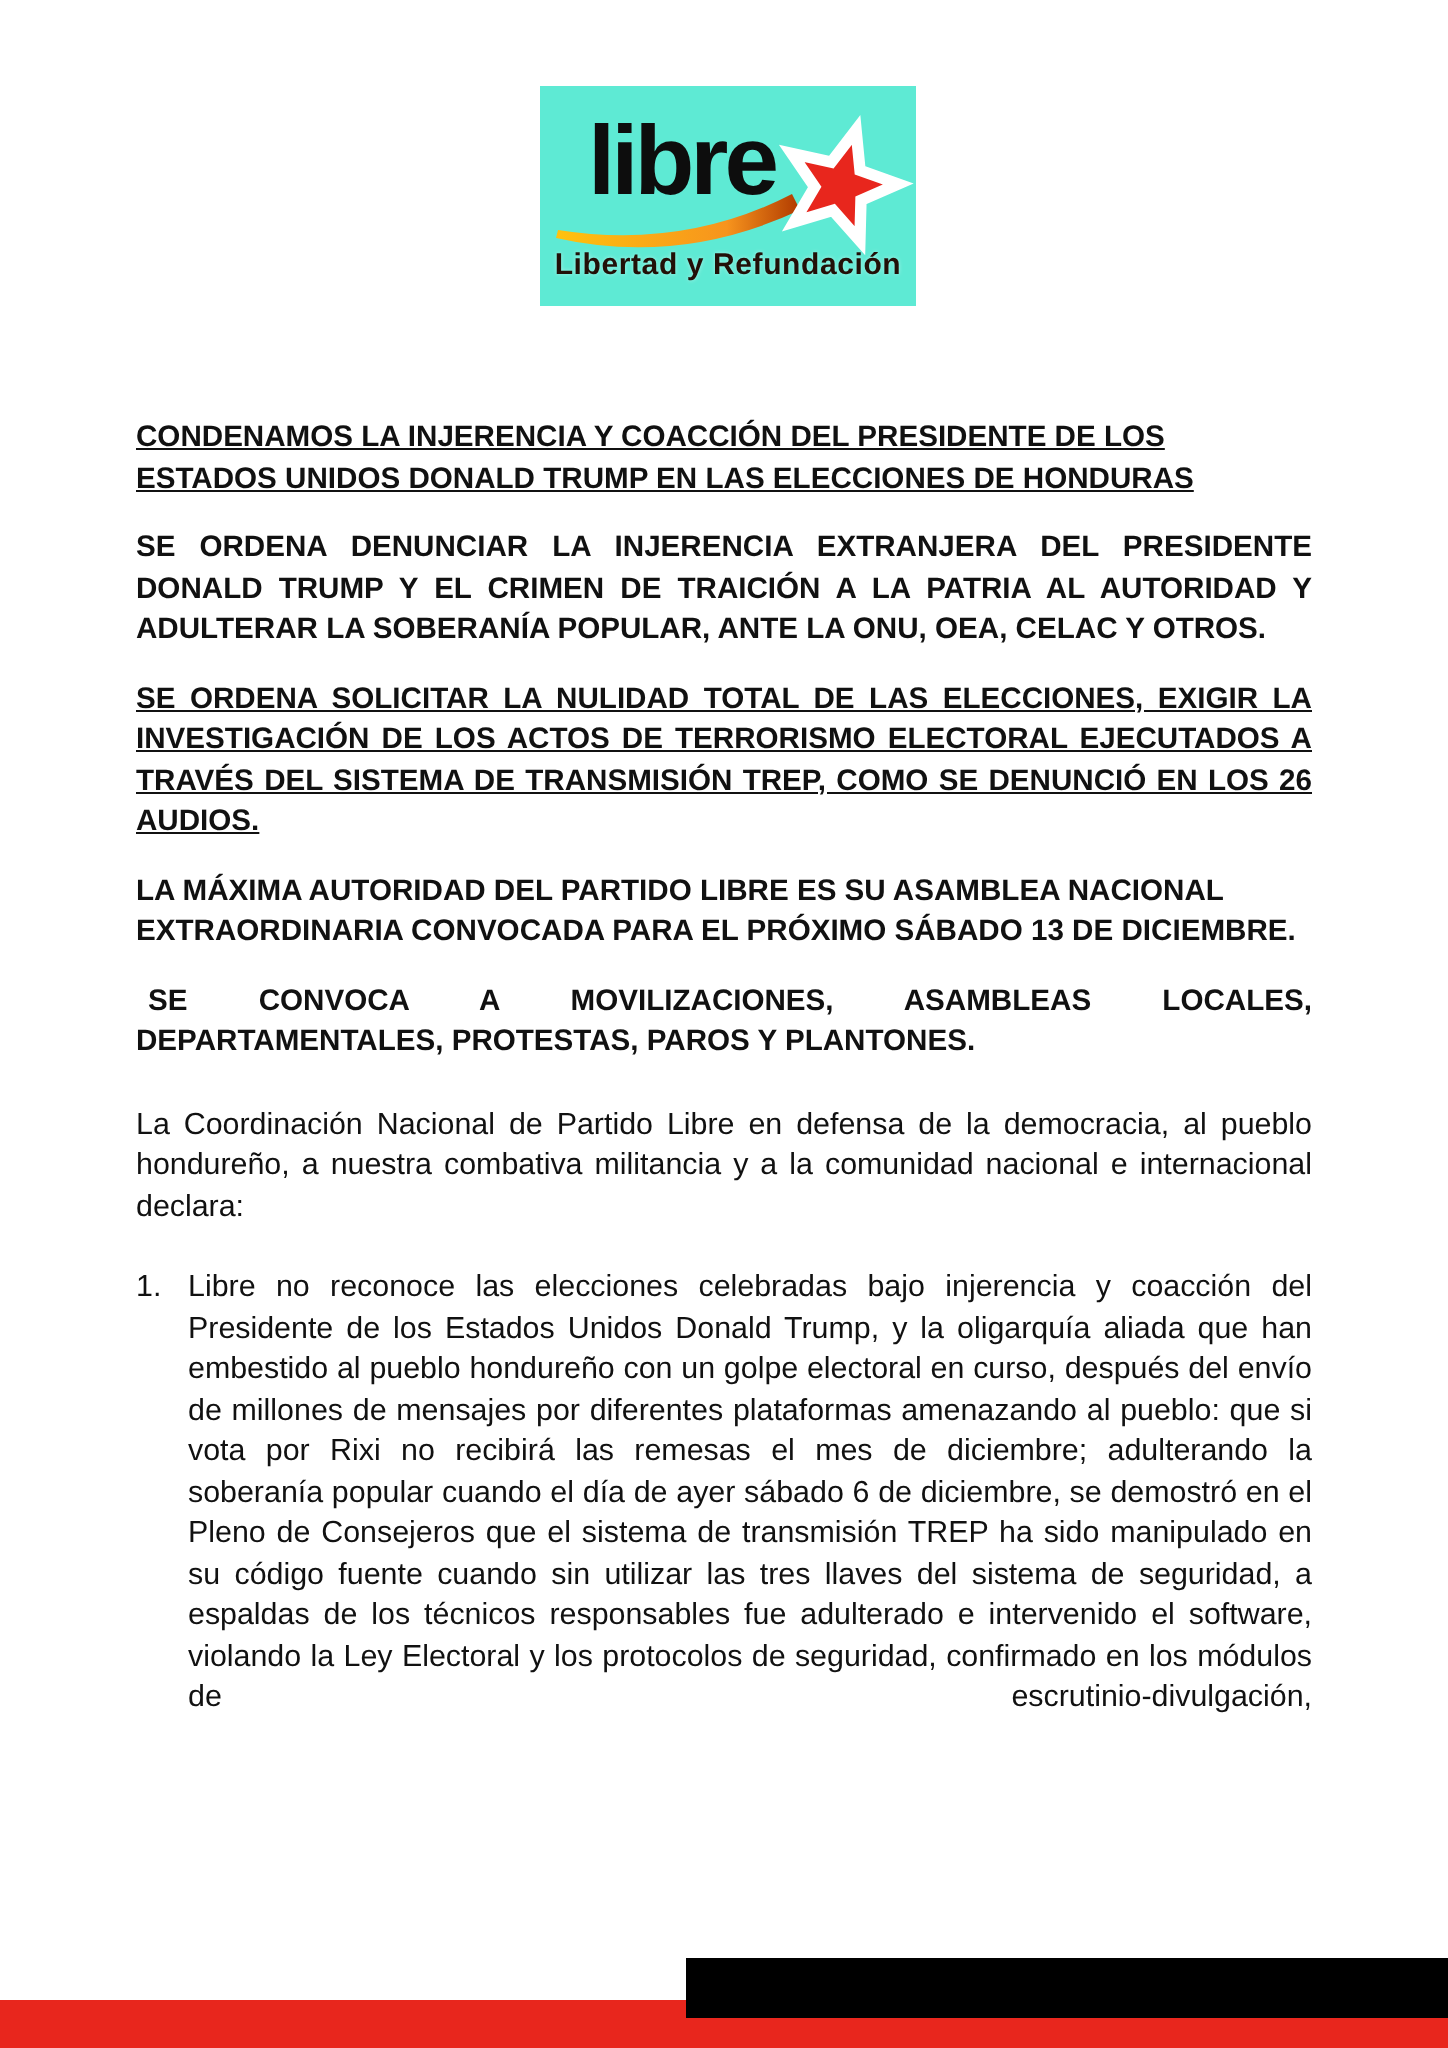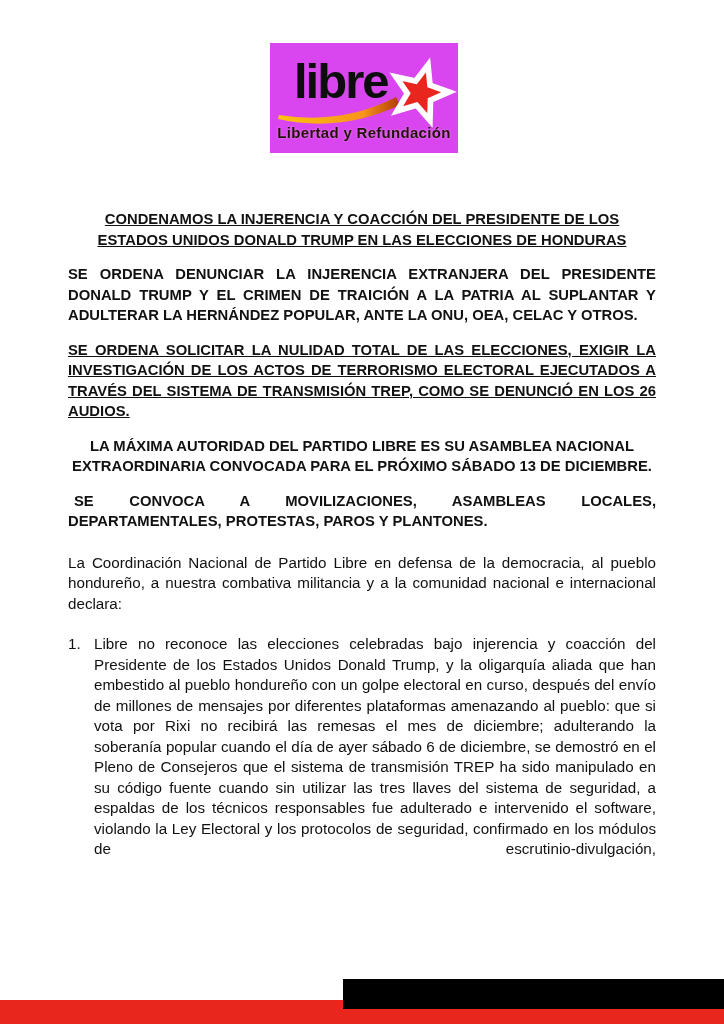--- a/index.html
+++ b/index.html
@@ -5,21 +5,21 @@
   html,body{margin:0;padding:0;}
   body{
     width:724px;height:1024px;position:relative;overflow:hidden;
     background:#ffffff;color:#111;
     font-family:"Liberation Sans", sans-serif;
   }
   .page{position:absolute;inset:0;}
   
   .logo{
     position:absolute;left:270px;top:43px;width:188px;height:110px;
-    background:#d946ef;overflow:hidden;
+    background:#5eead4;overflow:hidden;
   }
   .logo-brand{
     position:absolute;left:24px;top:14px;
     font-size:49px;font-weight:bold;letter-spacing:-2px;color:#0d0d0d;
     line-height:1;
   }
   .logo-star{position:absolute;left:112px;top:12px;width:76px;height:76px;}
   .logo-swoosh{position:absolute;left:0;top:0;width:188px;height:110px;}
   .logo-tagline{
     position:absolute;left:0;right:0;bottom:12px;text-align:center;
@@ -30,21 +30,21 @@
   .content{
     position:absolute;left:68px;top:195px;width:588px;
     font-size:15.2px;line-height:20.5px;
   }
   .title{
     text-align:center;font-weight:bold;font-size:15.6px;margin:0;
   }
   .hd{
     font-weight:bold;font-size:14.8px;line-height:20.5px;margin:14px 0 0 0;
   }
-  .hd.center{text-align:center;}
+  .hd.center{text-align:left;}
   .hd.justify{text-align:justify;}
   .hd.u{text-decoration:underline;}
   .hd.indent{text-indent:6px;}
   .para{
     text-align:justify;margin:21px 0 0 0;
   }
   .list-item{
     display:flex;margin:20px 0 0 0;
   }
   .list-num{
@@ -82,21 +82,21 @@
       <g transform="rotate(16 50 50)">
         <polygon points="50,4 61.8,33.8 93.7,35.8 69,56.2 77,87.2 50,70 23,87.2 31,56.2 6.3,35.8 38.2,33.8" fill="#e8261d" stroke="#ffffff" stroke-width="9" stroke-linejoin="miter"></polygon>
       </g>
     </svg>
     <div class="logo-tagline">Libertad y Refundación</div>
   </div>
 
   <div class="content">
 
     <p class="hd center u">CONDENAMOS LA INJERENCIA Y COACCIÓN DEL PRESIDENTE DE LOS ESTADOS UNIDOS DONALD TRUMP EN LAS ELECCIONES DE HONDURAS</p>
-    <p class="hd justify">SE ORDENA DENUNCIAR LA INJERENCIA EXTRANJERA DEL PRESIDENTE DONALD TRUMP Y EL CRIMEN DE TRAICIÓN A LA PATRIA AL SUPLANTAR Y ADULTERAR LA HERNÁNDEZ POPULAR, ANTE LA ONU, OEA, CELAC Y OTROS.</p>
+    <p class="hd justify">SE ORDENA DENUNCIAR LA INJERENCIA EXTRANJERA DEL PRESIDENTE DONALD TRUMP Y EL CRIMEN DE TRAICIÓN A LA PATRIA AL AUTORIDAD Y ADULTERAR LA SOBERANÍA POPULAR, ANTE LA ONU, OEA, CELAC Y OTROS.</p>
     <p class="hd justify u">SE ORDENA SOLICITAR LA NULIDAD TOTAL DE LAS ELECCIONES, EXIGIR LA INVESTIGACIÓN DE LOS ACTOS DE TERRORISMO ELECTORAL EJECUTADOS A TRAVÉS DEL SISTEMA DE TRANSMISIÓN TREP, COMO SE DENUNCIÓ EN LOS 26 AUDIOS.</p>
     <p class="hd center">LA MÁXIMA AUTORIDAD DEL PARTIDO LIBRE ES SU ASAMBLEA NACIONAL EXTRAORDINARIA CONVOCADA PARA EL PRÓXIMO SÁBADO 13 DE DICIEMBRE.</p>
     <p class="hd justify indent">SE CONVOCA A MOVILIZACIONES, ASAMBLEAS LOCALES, DEPARTAMENTALES, PROTESTAS, PAROS Y PLANTONES.</p>
 
     <p class="para">La Coordinación Nacional de Partido Libre en defensa de la democracia, al pueblo hondureño, a nuestra combativa militancia y a la comunidad nacional e internacional declara:</p>
 
     <div class="list-item">
       <span class="list-num">1.</span>
       <span class="list-text">Libre no reconoce las elecciones celebradas bajo injerencia y coacción del Presidente de los Estados Unidos Donald Trump, y la oligarquía aliada que han embestido al pueblo hondureño con un golpe electoral en curso, después del envío de millones de mensajes por diferentes plataformas amenazando al pueblo: que si vota por Rixi no recibirá las remesas el mes de diciembre; adulterando la soberanía popular cuando el día de ayer sábado 6 de diciembre, se demostró en el Pleno de Consejeros que el sistema de transmisión TREP ha sido manipulado en su código fuente cuando sin utilizar las tres llaves del sistema de seguridad, a espaldas de los técnicos responsables fue adulterado e intervenido el software, violando la Ley Electoral y los protocolos de seguridad, confirmado en los módulos de escrutinio-divulgación,</span>
     </div>

